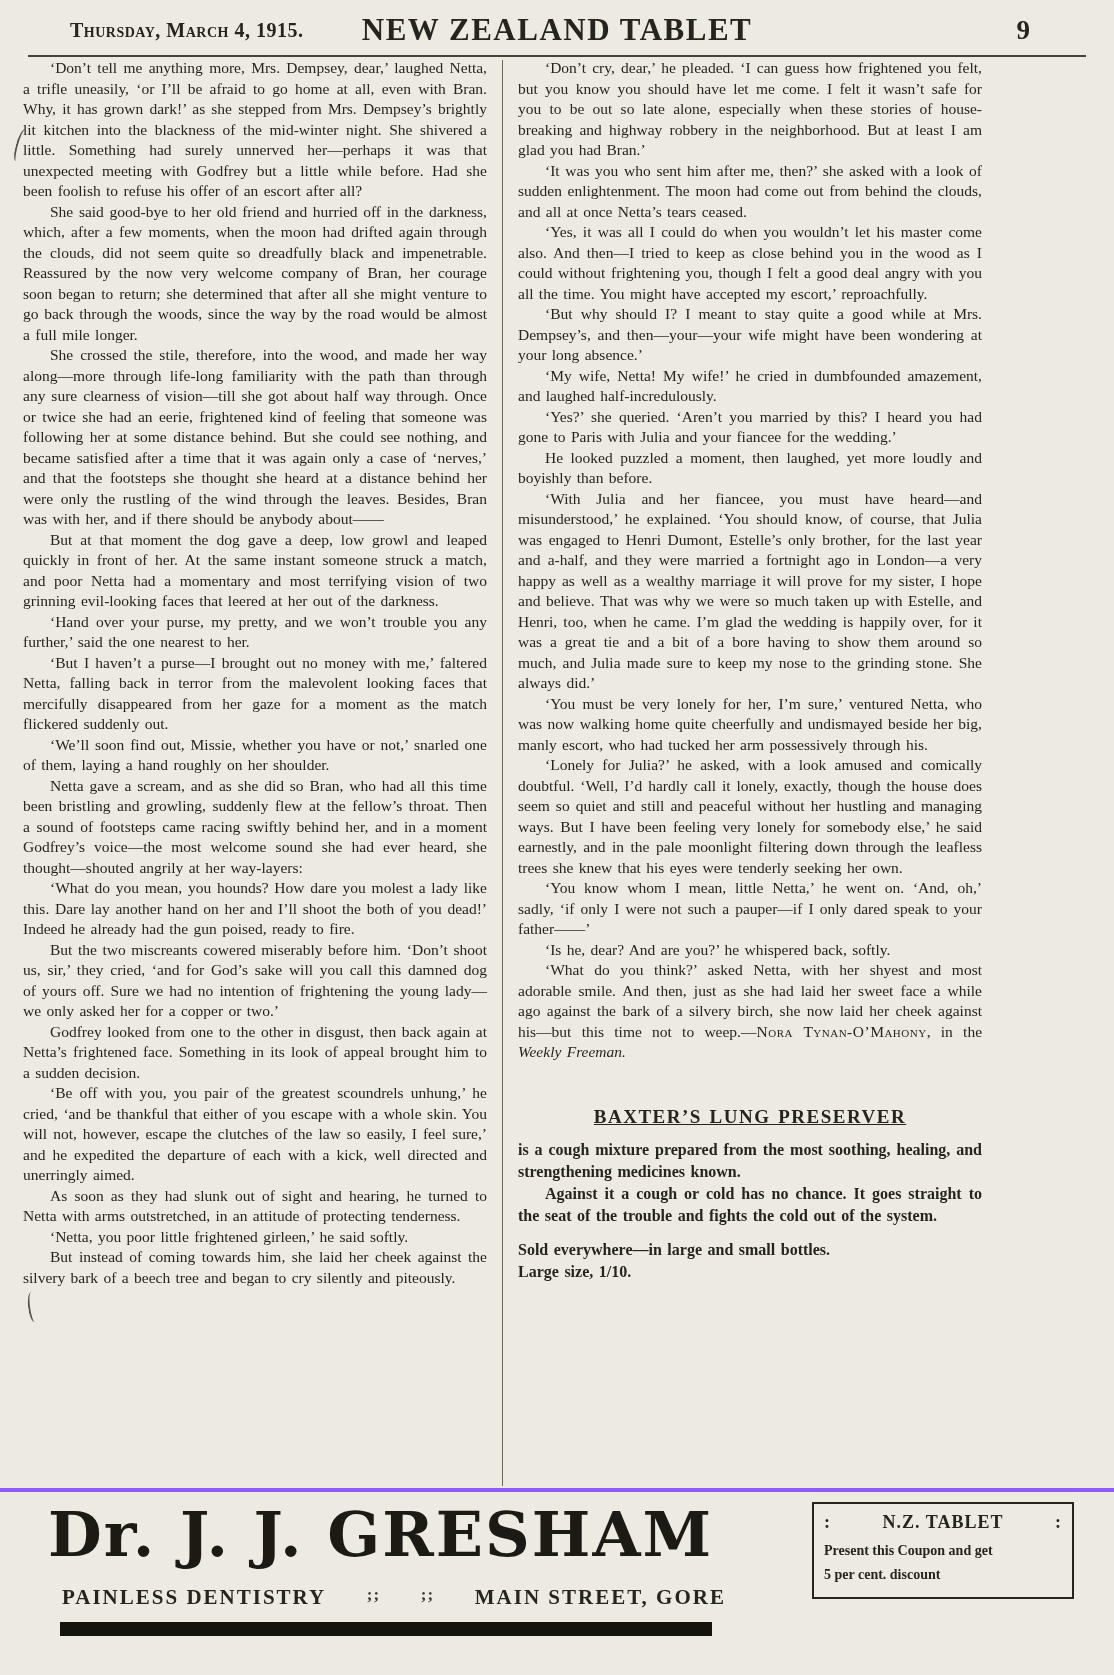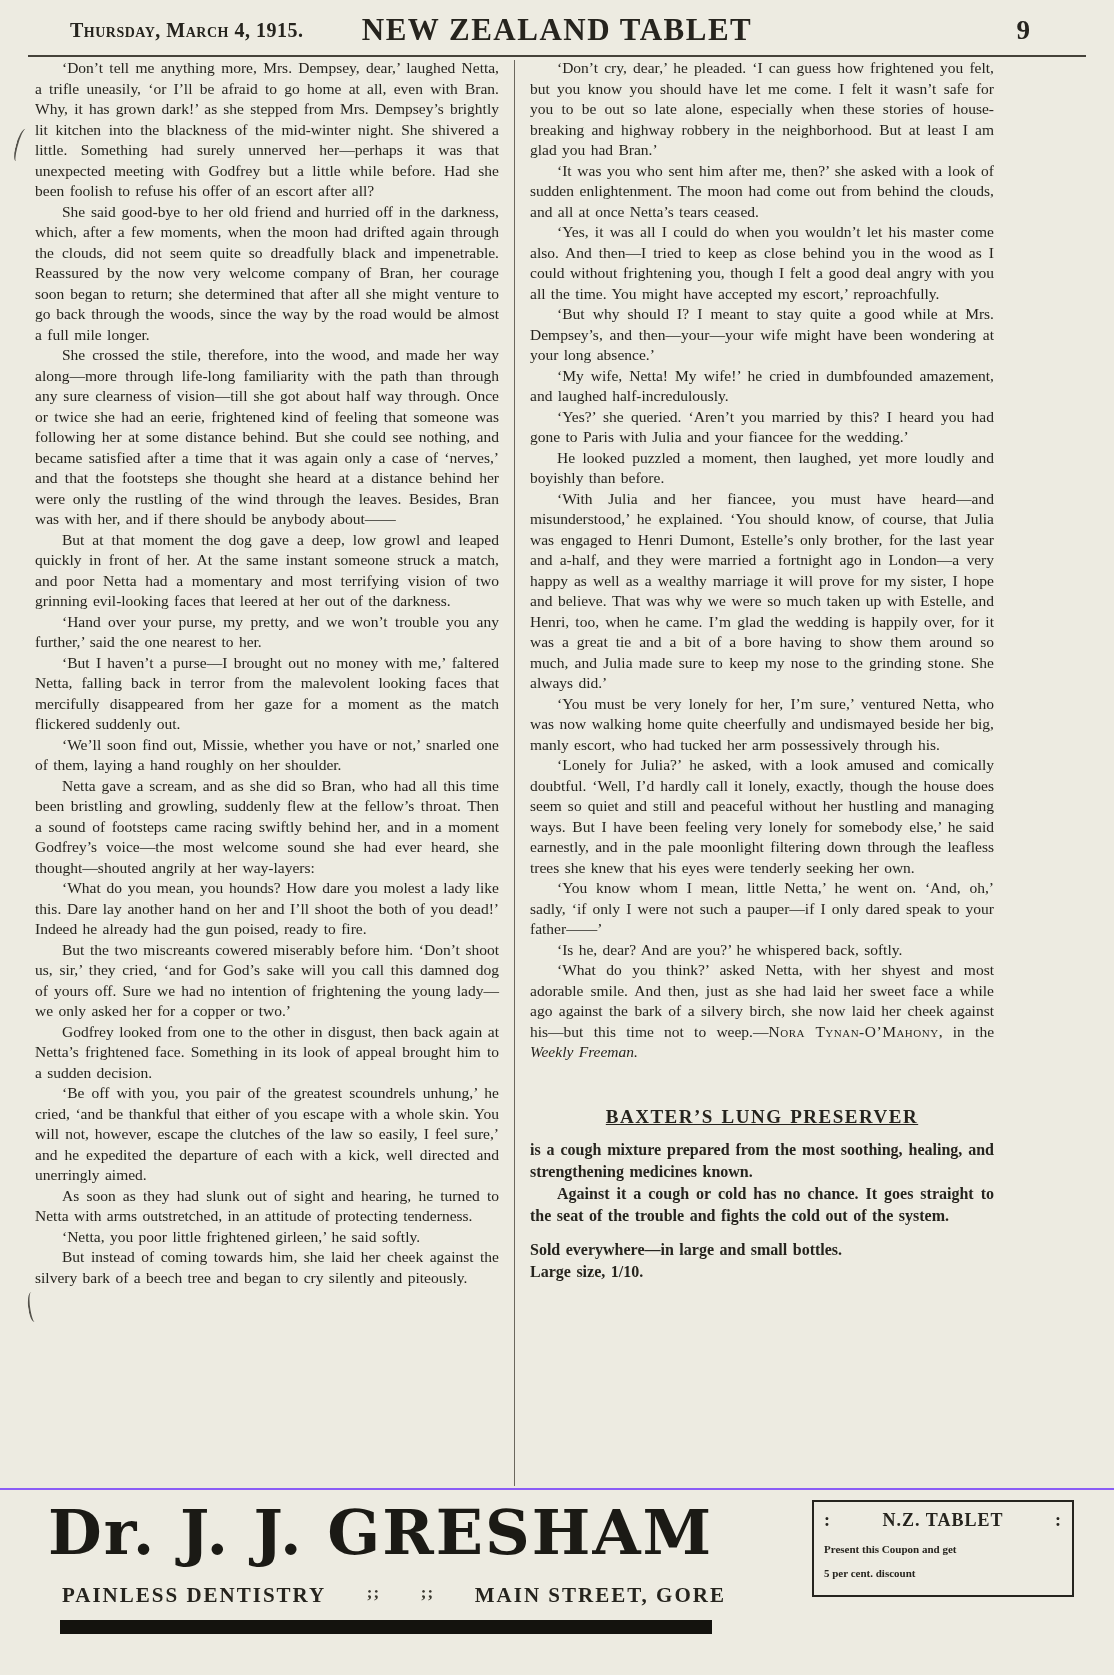--- a/index.html
+++ b/index.html
@@ -43,21 +43,21 @@
     z-index:2;
   }
   .masthead-rule { height:2px; background:#45423a; margin:5px 28px 0 28px; }
 
   
   .columns {
     position:absolute;
     top:58px; left:0; right:0;
     height:1428px;
     display:flex;
-    padding-left:35px;
+    padding-left:23px;
     overflow:hidden;
   }
   .col {
     width:464px;
     font-size:15.5px;
     line-height:20.5px;
     text-align:justify;
     word-spacing:1.5px;
   }
   .col p { text-indent:27px; }
@@ -78,21 +78,21 @@
   }
   .baxter p { font-weight:bold; font-size:16px; line-height:22px; }
   .baxter p.noindent { text-indent:0;font-family:Liberation Serif, serif; }
   .baxter p.centered { text-indent:0; }
   .baxter .sold { margin-top:12px; }
 
   
   .footer {
     position:absolute;
     top:1488px; left:0; right:0; bottom:0;
-    border-top:2px solid #8b5cf6;
+    border-top:4px solid #8b5cf6;
     display:flex;
     padding:6px 40px 0 48px;
   }
   .gresham { width:690px; }
   .gresham-name {
     font-family:"DejaVu Serif","Liberation Serif",serif;
     font-size:62px;
     font-weight:bold;
     letter-spacing:2px;
     white-space:nowrap;
@@ -122,21 +122,21 @@
     align-self:flex-start;
     background:#edebe1;
   }
   .coupon-top {
     display:flex;
     justify-content:space-between;
     font-size:18px;
     letter-spacing:1px;
     margin-bottom:6px;
   }
-  .coupon-line { font-size:11px; line-height:24px; }
+  .coupon-line { font-size:14px; line-height:24px; }
 
   
   .ink-mark { position:absolute; width:10px; height:34px; border-left:2px solid #2e2c26; border-radius:60% 0 0 40%; transform:rotate(14deg); opacity:0.8; }
   .ink-mark.top { left:16px; top:128px; }
   .ink-mark.bottom { left:28px; top:1292px; height:30px; transform:rotate(-10deg); }
 </style>
 </head>
 <body>
 
 <div class="page">

